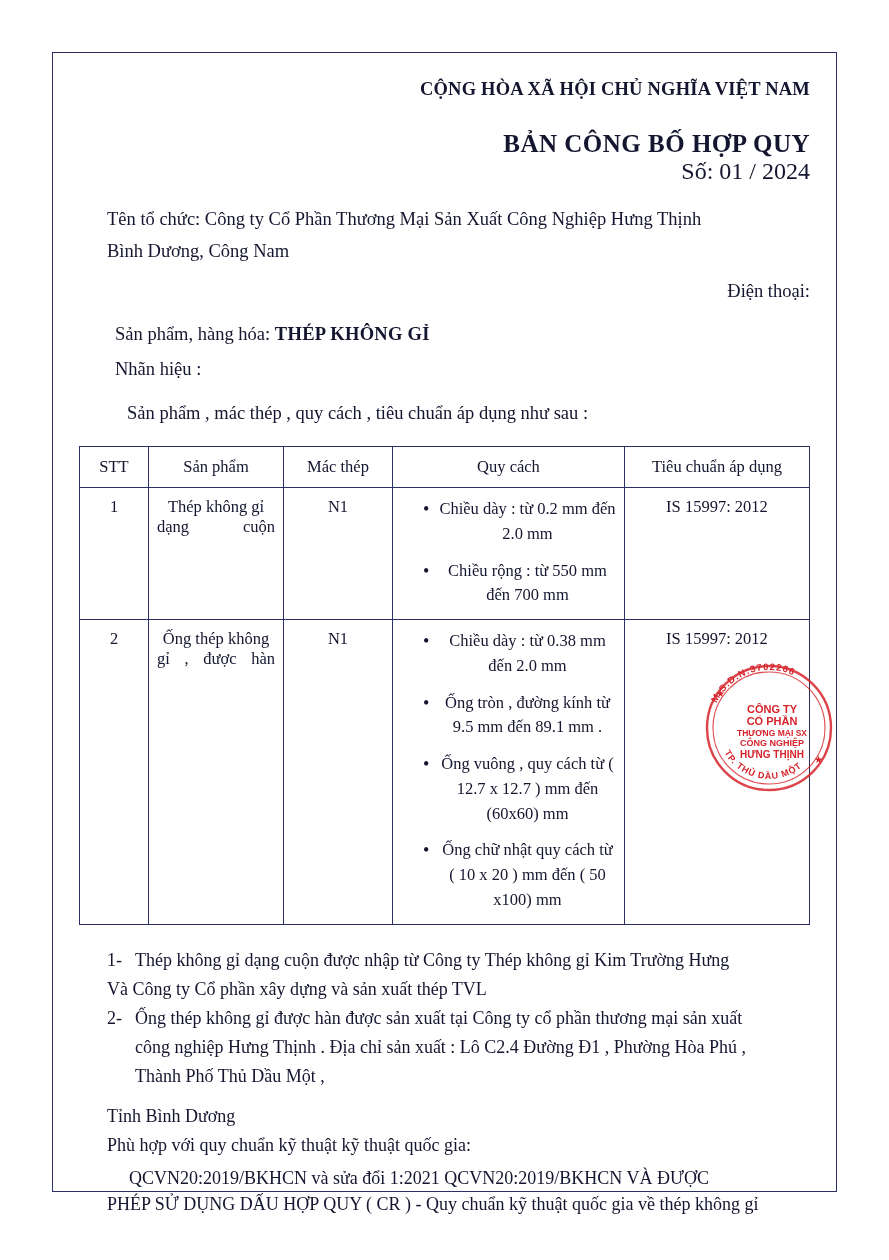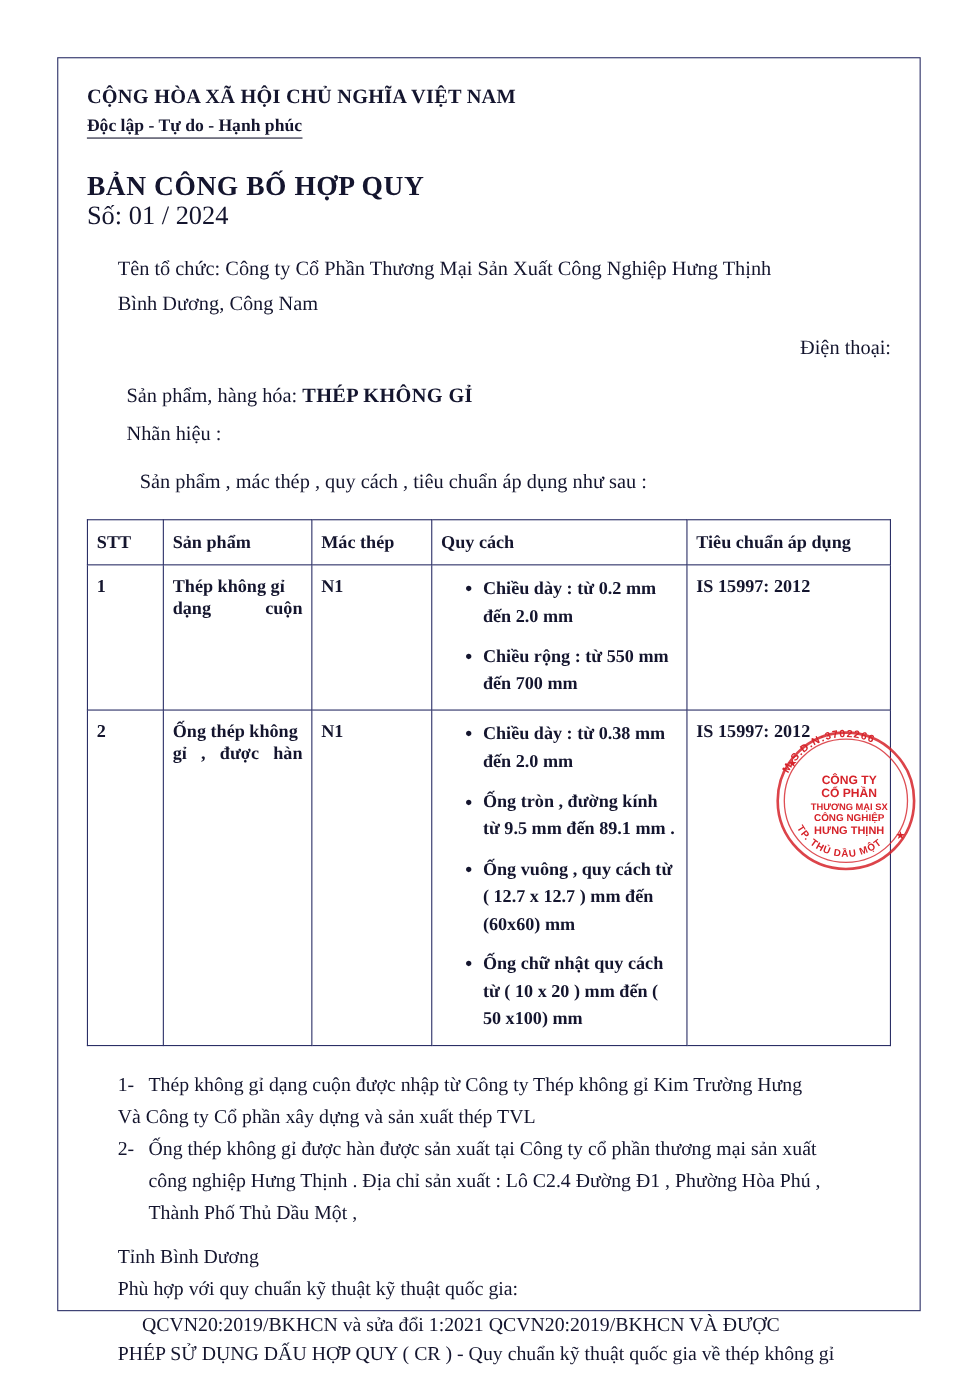--- a/index.html
+++ b/index.html
@@ -21,21 +21,21 @@
     top: 52px;
     width: 785px;
     height: 1140px;
     border: 1.5px solid #2b2f66;
     box-sizing: border-box;
     background: #fff;
   }
   .inner {
     padding: 22px 26px 10px 26px;
   }
-  .center { text-align: left; }
+  .center { text-align: right; }
   .national {
     font-weight: bold;
     font-size: 18.5px;
     letter-spacing: 0.2px;
     margin-top: 4px;
   }
   .motto {
     font-weight: bold;
     font-size: 16px;
     margin-top: 6px;
@@ -68,22 +68,22 @@
   table.spec {
     width: 100%;
     border-collapse: collapse;
     margin-top: 18px;
     font-size: 16.5px;
   }
   table.spec th, table.spec td {
     border: 1px solid #2b2f66;
     vertical-align: top;
     padding: 9px 8px;
-    font-weight: bold;
-    text-align: left;
+    font-weight: normal;
+    text-align: center;
   }
   table.spec thead th {
     padding-top: 10px;
     padding-bottom: 10px;
   }
   .col-stt { width: 52px; text-align: center; }
   .col-sp { width: 118px; }
   .col-mac { width: 92px; text-align: center; }
   .col-qc { width: auto; }
   .col-tc { width: 168px; }
@@ -147,23 +147,20 @@
   .stamp svg { display: block; }
 </style>
 </head>
 <body>
 
 <div class="page">
   <div class="inner">
 
     <div class="center">
       <div class="national">CỘNG HÒA XÃ HỘI CHỦ NGHĨA VIỆT NAM</div>
-      <div>
-        <span class="motto">Độc lập - Tự do - Hạnh phúc</span>
-      </div>
       <div class="doc-title">BẢN CÔNG BỐ HỢP QUY</div>
       <div class="doc-number">Số: 01 / 2024</div>
     </div>
 
     <div class="meta">
       <p>Tên tổ chức: Công ty Cổ Phần Thương Mại Sản Xuất Công Nghiệp Hưng Thịnh</p>
       <p>Bình Dương, Công Nam</p>
       <p class="phone">Điện thoại:</p>
       <p class="product-line">
         <span>Sản phẩm, hàng hóa:</span>

